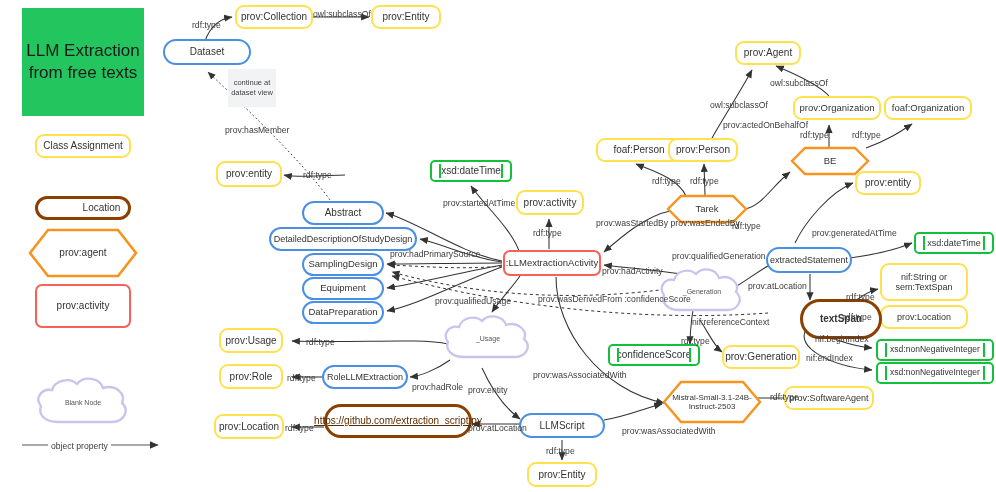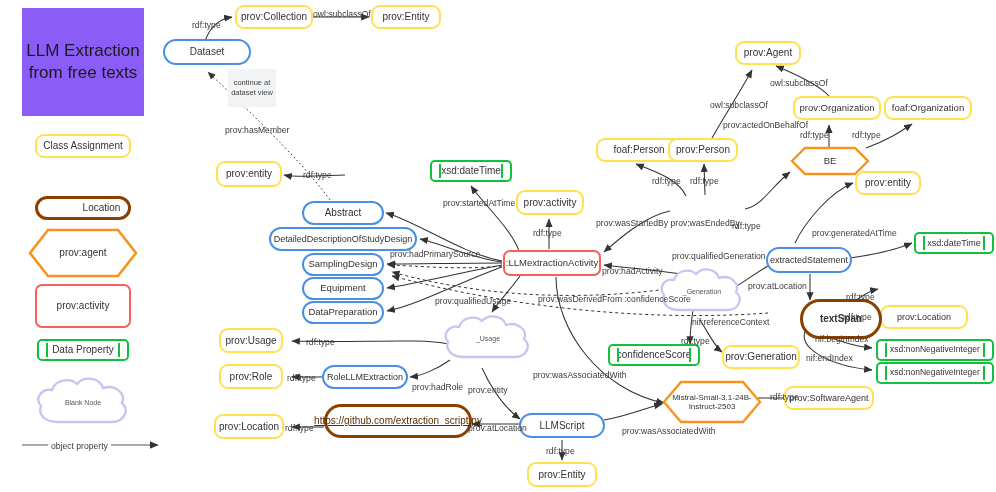--- a/index.html
+++ b/index.html
@@ -29,21 +29,21 @@
         border-left:2.5px solid #13C03C;}
   .dp:before{left:7px;}
   .dp:after{right:7px;}
   
   .blank{border:0;background:transparent;font-size:7px;color:#555;}
 
   .lbl{position:absolute;font-size:8.6px;color:#3b3b3b;z-index:4;background:transparent;
        white-space:nowrap;line-height:1.25;}
   .lbl.c{text-align:center;}
 
-  #sticky{position:absolute;left:22px;top:8px;width:122px;height:108px;background:#8b5cf6;
+  #sticky{position:absolute;left:22px;top:8px;width:122px;height:108px;background:#22c55e;
       display:flex;align-items:center;justify-content:center;text-align:center;
       font-size:17px;color:#1a1a1a;line-height:1.28;z-index:3;}
   #continue{position:absolute;left:228px;top:69px;width:48px;height:38px;background:#f1f3f5;
       display:flex;align-items:center;justify-content:center;text-align:center;
       font-size:7.5px;color:#444;line-height:1.35;z-index:3;}
   .legend-arrow-lbl{position:absolute;left:48px;top:441px;font-size:8.6px;color:#3b3b3b;
       background:#fff;padding:0 3px;z-index:4;}
 </style>
 </head>
 <body>
@@ -175,23 +175,20 @@
     <svg class="hexwrap" viewBox="0 0 110 50">
       <polygon points="20,2 90,2 108,25 90,48 20,48 2,25" fill="#fff" stroke="#F7941E" stroke-width="2.6"></polygon>
     </svg>
     <span style="position:relative;z-index:2;font-size:10px;">prov:agent</span>
   </div>
 
   <div class="node act" style="left:35px;top:284px;width:96px;height:44px;">
     <span>prov:activity</span>
   </div>
 
-  <div class="node dp" style="left:37px;top:339px;width:92px;height:22px;display:flex;align-items:center;justify-content:center;">
-    <span>Data Property</span>
-  </div>
 
   <div class="node blank" style="left:32px;top:374px;width:102px;height:58px;">
     <svg viewBox="0 0 102 58" style="position:absolute;inset:0;">
       <path d="M26,48 C12,48 6,40 9,32 C2,24 10,14 20,16 C23,6 38,3 45,10 C52,1 68,4 71,14 C84,10 94,20 90,29 C98,36 92,48 80,48 Z" fill="#fff" stroke="#C9C3EE" stroke-width="2.4"></path>
     </svg>
     <span style="position:relative;z-index:2;">Blank Node</span>
   </div>
 
   <div class="legend-arrow-lbl">object property</div>
 
@@ -319,33 +316,42 @@
     <span>prov:Person</span>
   </div>
 
   <div class="node agent" style="left:790px;top:146px;width:80px;height:30px;">
     <svg class="hexwrap" viewBox="0 0 80 30">
       <polygon points="15,2 65,2 78,15 65,28 15,28 2,15" fill="#fff" stroke="#F7941E" stroke-width="2.4"></polygon>
     </svg>
     <span style="position:relative;z-index:2;font-size:9.5px;">BE</span>
   </div>
 
+  <div class="node agent" style="left:666px;top:194px;width:82px;height:30px;">
+    <svg class="hexwrap" viewBox="0 0 82 30">
+      <polygon points="15,2 67,2 80,15 67,28 15,28 2,15" fill="#fff" stroke="#F7941E" stroke-width="2.4"></polygon>
+    </svg>
+    <span style="position:relative;z-index:2;font-size:9.5px;">Tarek</span>
+  </div>
 
   <div class="node cls" style="left:855px;top:171px;width:66px;height:24px;">
     <span>prov:entity</span>
   </div>
 
   <div class="node inst" style="left:766px;top:247px;width:86px;height:26px;font-size:9px;">
     <span>extractedStatement</span>
   </div>
 
   <div class="node dp" style="left:914px;top:232px;width:80px;height:22px;display:flex;align-items:center;justify-content:center;">
     <span style="font-size:9px;">xsd:dateTime</span>
   </div>
 
+  <div class="node cls" style="left:880px;top:263px;width:88px;height:38px;">
+    <span style="font-size:9px;">nif:String or sem:TextSpan</span>
+  </div>
 
   <div class="node cls" style="left:880px;top:305px;width:88px;height:24px;">
     <span style="font-size:9px;">prov:Location</span>
   </div>
 
   <div class="node loc" style="left:800px;top:299px;width:82px;height:40px;font-weight:bold;">
     <span>textSpan</span>
   </div>
 
   <div class="node dp" style="left:876px;top:339px;width:118px;height:22px;display:flex;align-items:center;justify-content:center;">

